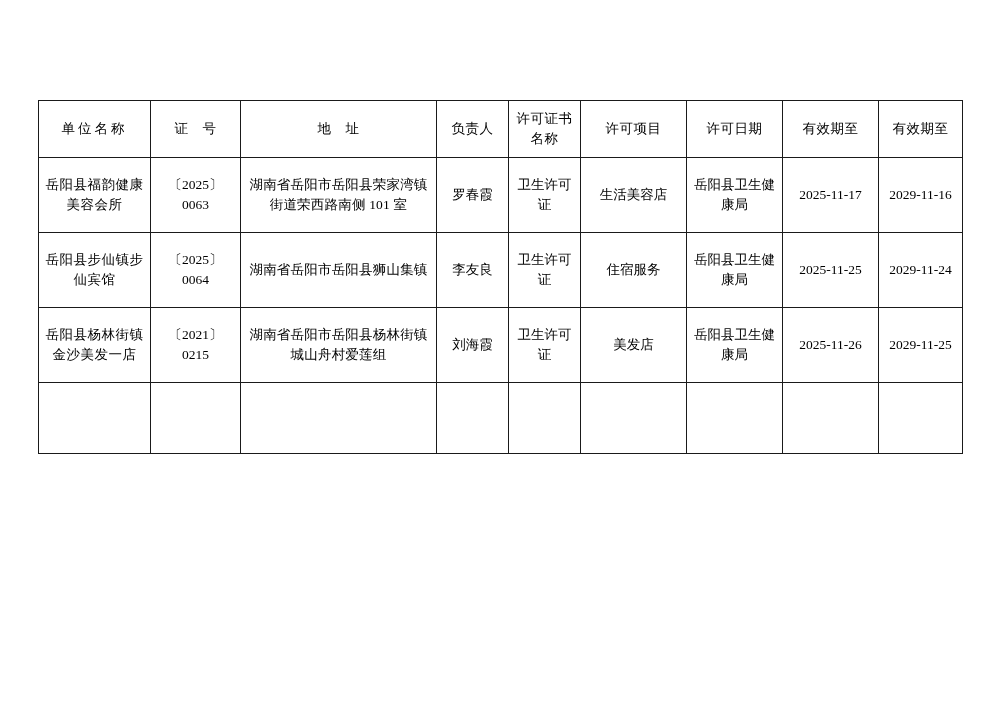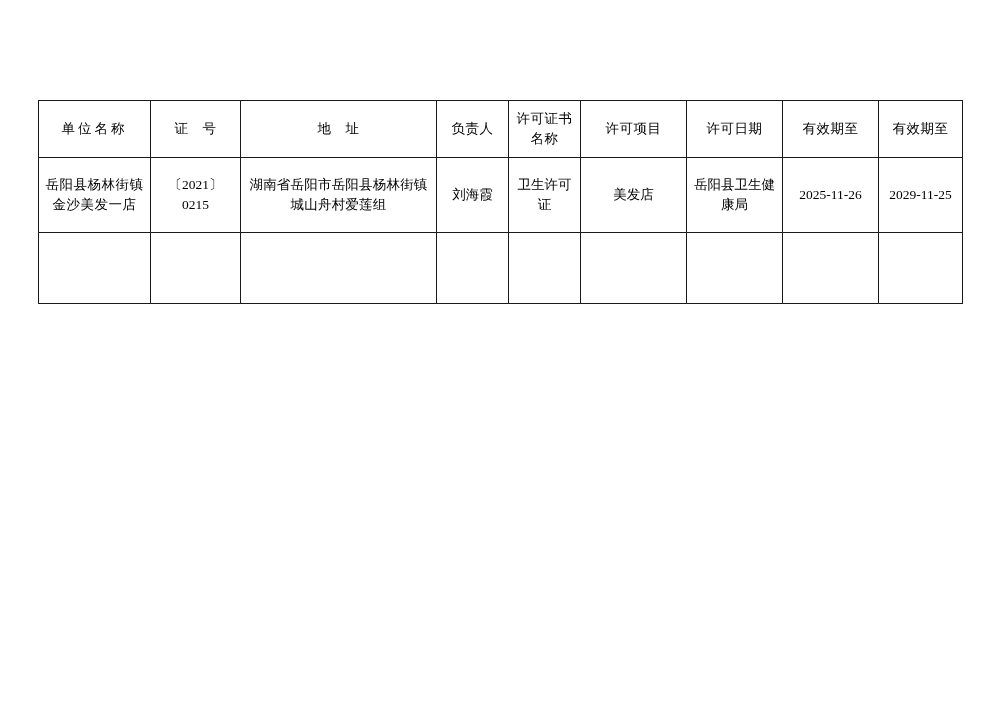--- a/index.html
+++ b/index.html
@@ -96,20 +96,42 @@
           <th>负责人</th>
           <th>许可证书名称</th>
           <th>许可项目</th>
           <th>许可日期</th>
           <th>有效期至</th>
           <th>有效期至</th>
         </tr>
       </thead>
       <tbody>
         <tr>
+          <td class="cell-name">岳阳县福韵健康美容会所</td>
+          <td>〔2025〕0063</td>
+          <td class="cell-addr">湖南省岳阳市岳阳县荣家湾镇街道荣西路南侧 101 室</td>
+          <td>罗春霞</td>
+          <td>卫生许可证</td>
+          <td>生活美容店</td>
+          <td>岳阳县卫生健康局</td>
+          <td class="cell-date">2025-11-17</td>
+          <td class="cell-date">2029-11-16</td>
+        </tr>
+        <tr>
+          <td class="cell-name">岳阳县步仙镇步仙宾馆</td>
+          <td>〔2025〕0064</td>
+          <td class="cell-addr">湖南省岳阳市岳阳县狮山集镇</td>
+          <td>李友良</td>
+          <td>卫生许可证</td>
+          <td>住宿服务</td>
+          <td>岳阳县卫生健康局</td>
+          <td class="cell-date">2025-11-25</td>
+          <td class="cell-date">2029-11-24</td>
+        </tr>
+        <tr>
           <td class="cell-name">岳阳县杨林街镇金沙美发一店</td>
           <td>〔2021〕0215</td>
           <td class="cell-addr">湖南省岳阳市岳阳县杨林街镇城山舟村爱莲组</td>
           <td>刘海霞</td>
           <td>卫生许可证</td>
           <td>美发店</td>
           <td>岳阳县卫生健康局</td>
           <td class="cell-date">2025-11-26</td>
           <td class="cell-date">2029-11-25</td>
         </tr>

